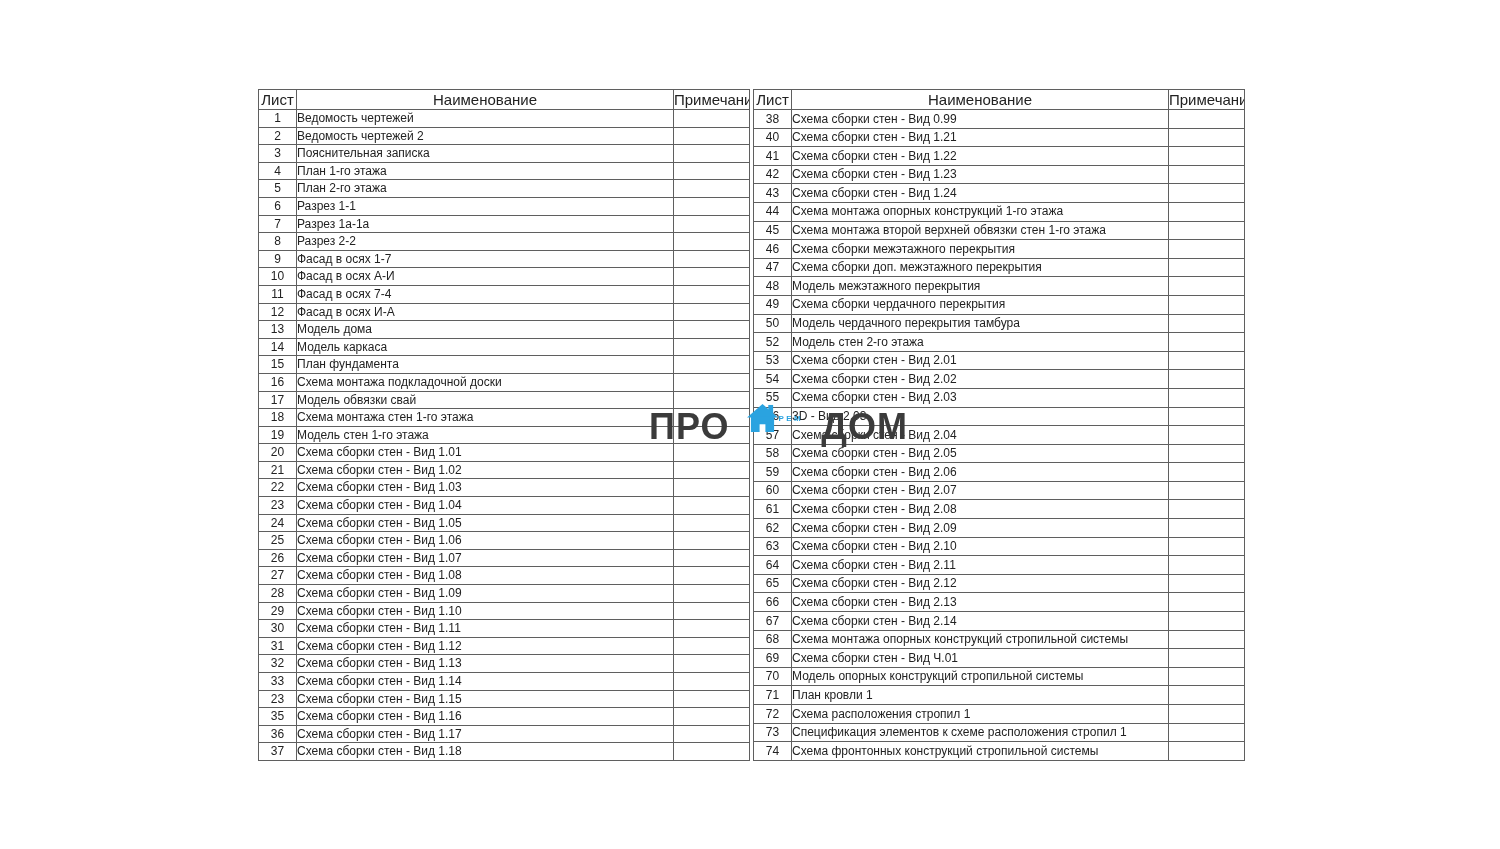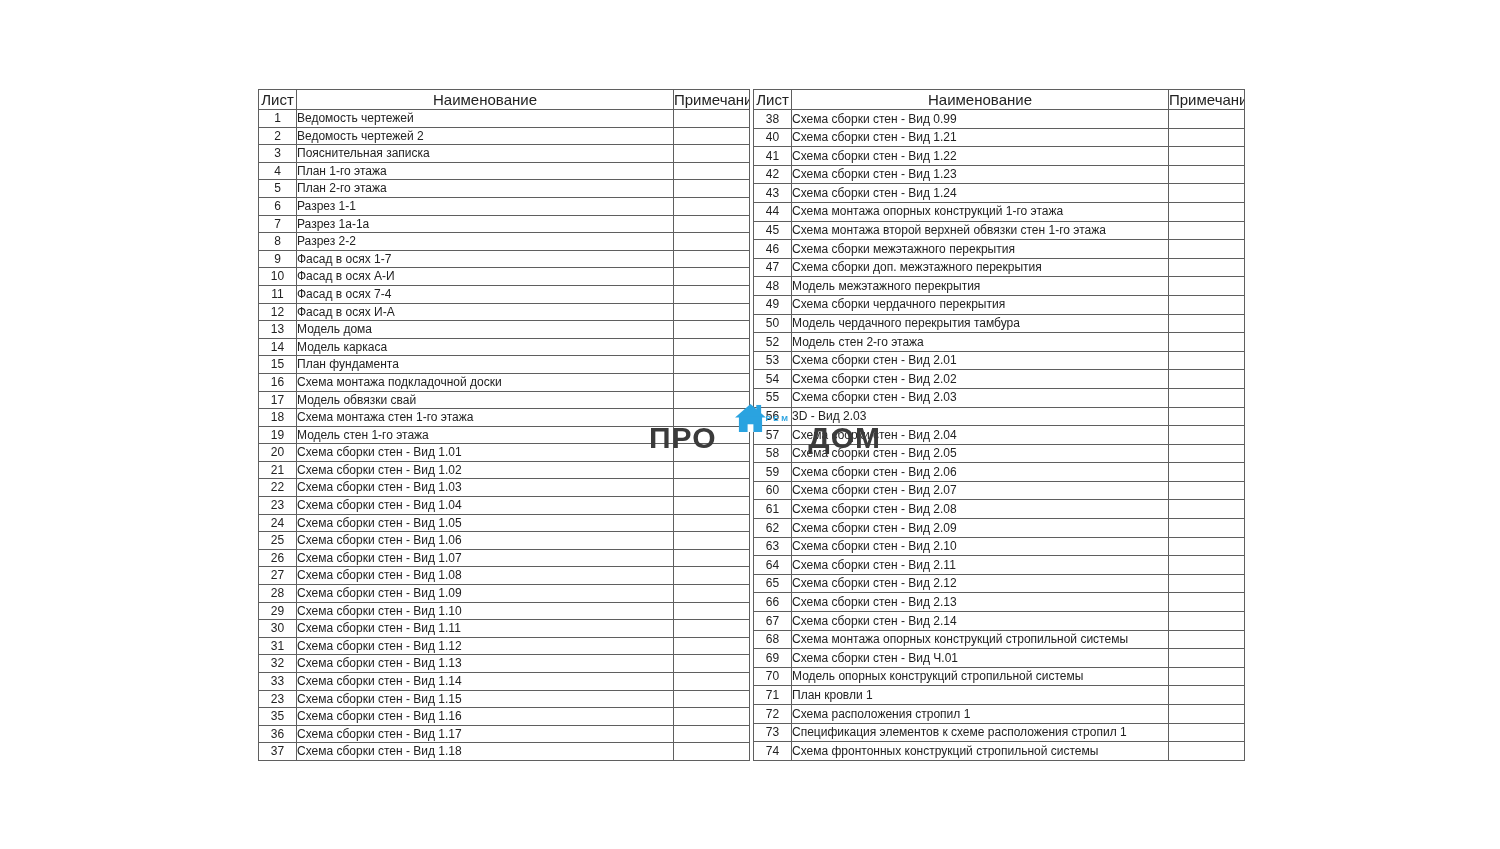--- a/index.html
+++ b/index.html
@@ -53,26 +53,26 @@
   .watermark {
     position: absolute;
     left: 649px;
     top: 404px;
     display: flex;
     align-items: flex-start;
     z-index: 10;
     pointer-events: none;
   }
   .wm-text {
-    font-size: 30px;
+    font-size: 36px;
     font-weight: 700;
     color: #3b3b3b;
     letter-spacing: 1px;
     line-height: 30px;
-    margin-top: 19px;
+    margin-top: 8px;
   }
   .wm-house {
     display: flex;
     flex-direction: row;
     align-items: center;
     margin: 0 18px;
     justify-content: center;
   }
   .wm-house svg { display: block; }
   .wm-sub {

